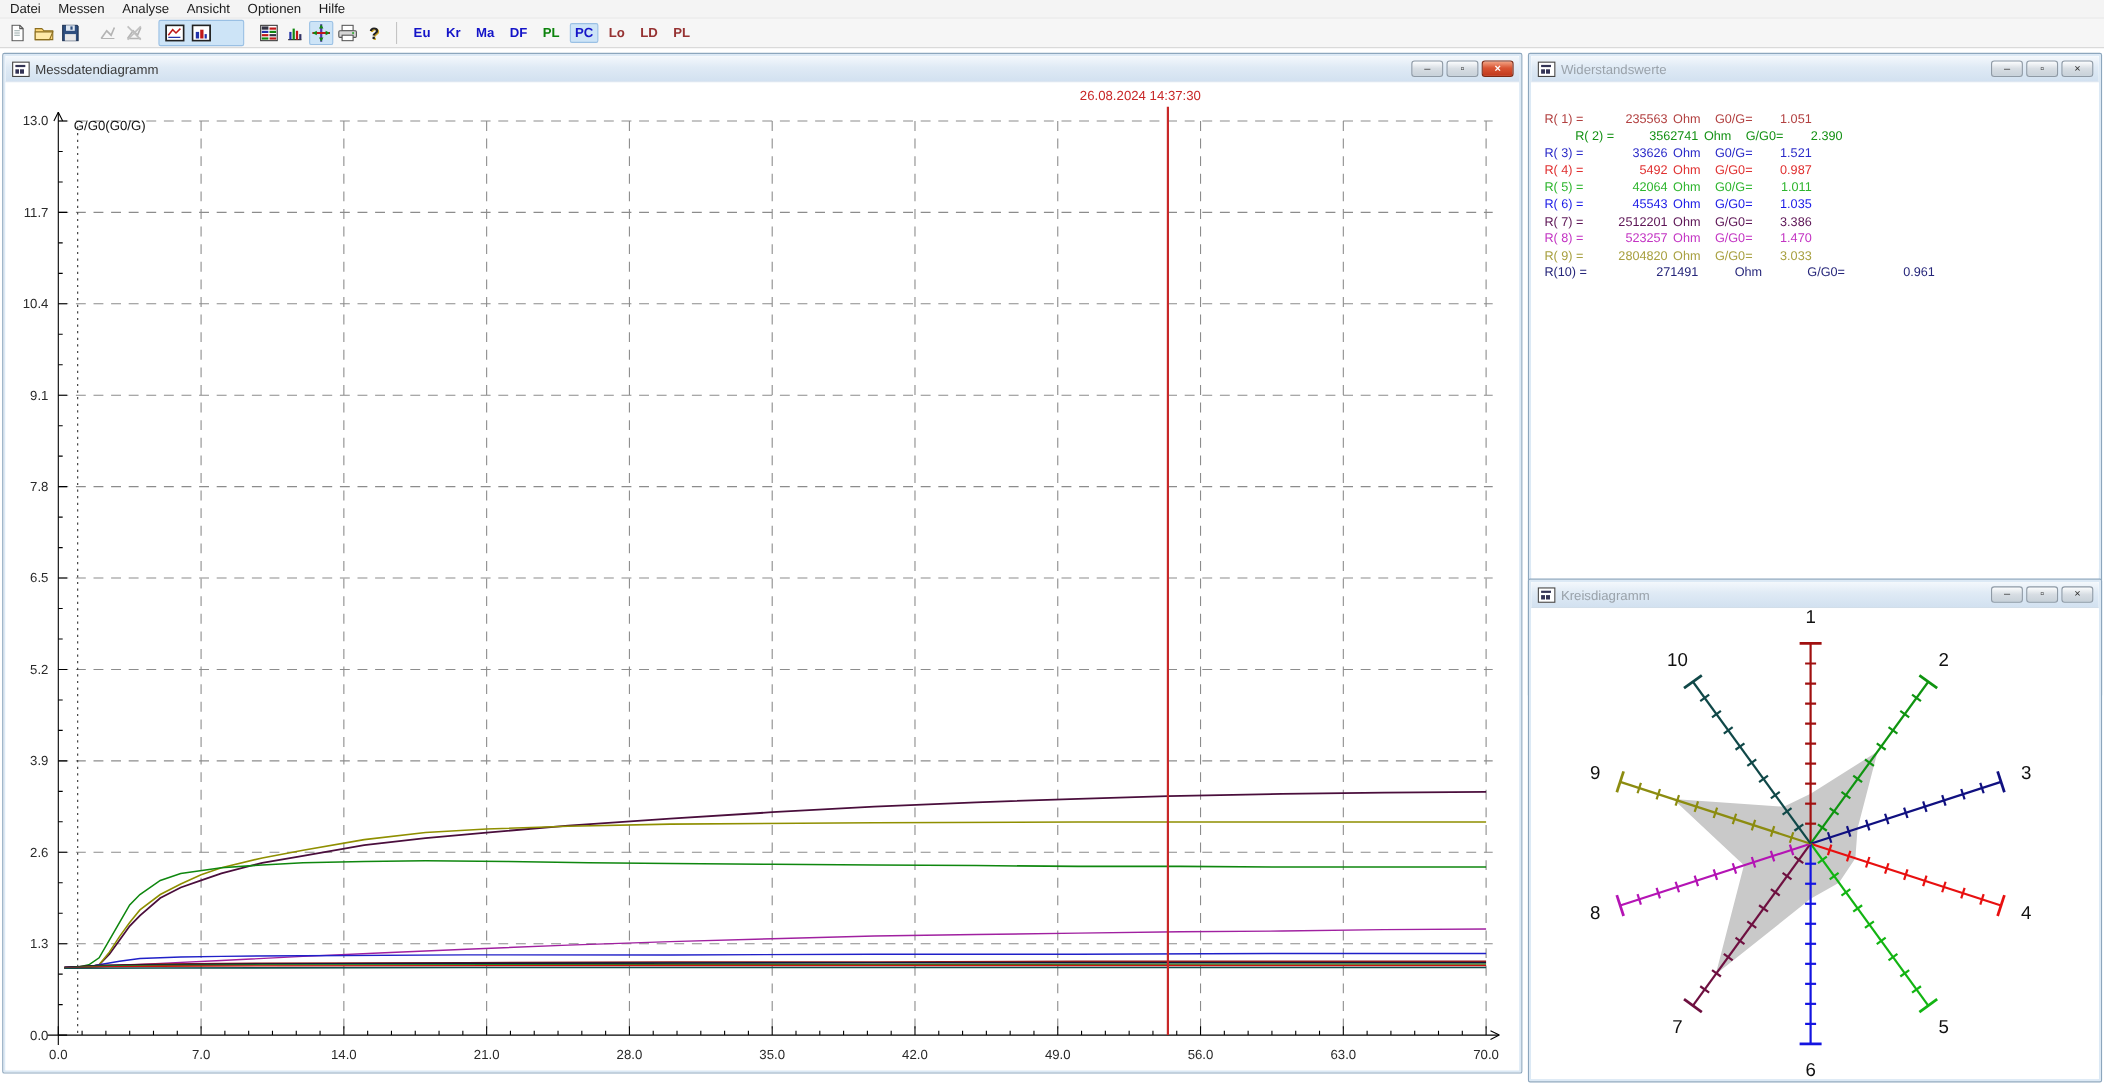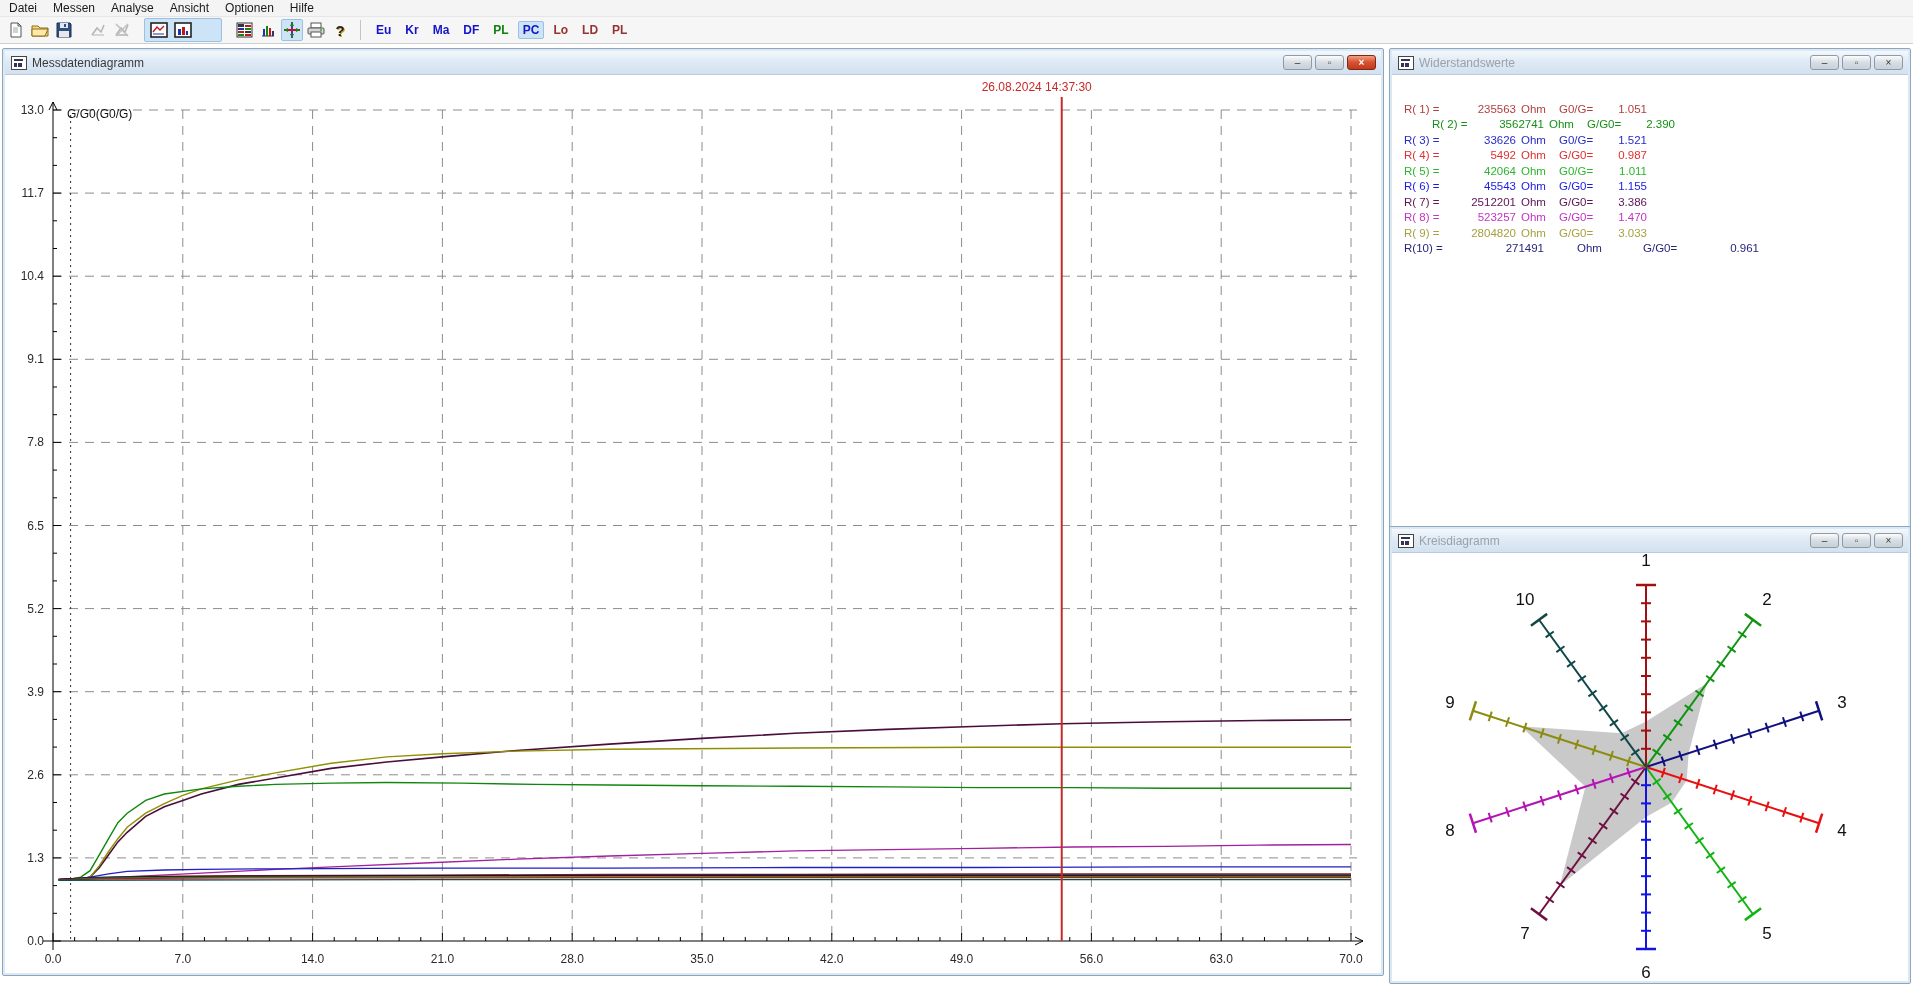--- a/index.html
+++ b/index.html
@@ -354,21 +354,21 @@
         <div class="wbtn">▫</div>
         <div class="wbtn">×</div>
       </div>
     </div>
     <div class="wcontent rrows" id="resistance-rows" style="height:443px;">
         <div class="rrow" style="color: rgb(178, 64, 64);"><span class="c-label">R( 1) =</span><span class="c-value">235563</span><span class="c-unit">Ohm</span><span class="c-rlabel">G0/G=</span><span class="c-ratio">1.051</span></div>
         <div class="rrow" style="color: rgb(20, 145, 20); padding-left: 28px;"><span class="c-label">R( 2) =</span><span class="c-value">3562741</span><span class="c-unit">Ohm</span><span class="c-rlabel">G/G0=</span><span class="c-ratio">2.390</span></div>
         <div class="rrow" style="color: rgb(42, 42, 200);"><span class="c-label">R( 3) =</span><span class="c-value">33626</span><span class="c-unit">Ohm</span><span class="c-rlabel">G0/G=</span><span class="c-ratio">1.521</span></div>
         <div class="rrow" style="color: rgb(224, 48, 48);"><span class="c-label">R( 4) =</span><span class="c-value">5492</span><span class="c-unit">Ohm</span><span class="c-rlabel">G/G0=</span><span class="c-ratio">0.987</span></div>
         <div class="rrow" style="color: rgb(45, 181, 45);"><span class="c-label">R( 5) =</span><span class="c-value">42064</span><span class="c-unit">Ohm</span><span class="c-rlabel">G0/G=</span><span class="c-ratio">1.011</span></div>
-        <div class="rrow" style="color: rgb(26, 26, 230);"><span class="c-label">R( 6) =</span><span class="c-value">45543</span><span class="c-unit">Ohm</span><span class="c-rlabel">G/G0=</span><span class="c-ratio">1.155</span></div>
+        <div class="rrow" style="color: rgb(26, 26, 230);"><span class="c-label">R( 6) =</span><span class="c-value">45543</span><span class="c-unit">Ohm</span><span class="c-rlabel">G/G0=</span><span class="c-ratio">1.035</span></div>
         <div class="rrow" style="color: rgb(92, 20, 85);"><span class="c-label">R( 7) =</span><span class="c-value">2512201</span><span class="c-unit">Ohm</span><span class="c-rlabel">G/G0=</span><span class="c-ratio">3.386</span></div>
         <div class="rrow" style="color: rgb(195, 52, 195);"><span class="c-label">R( 8) =</span><span class="c-value">523257</span><span class="c-unit">Ohm</span><span class="c-rlabel">G/G0=</span><span class="c-ratio">1.470</span></div>
         <div class="rrow" style="color: rgb(168, 160, 64);"><span class="c-label">R( 9) =</span><span class="c-value">2804820</span><span class="c-unit">Ohm</span><span class="c-rlabel">G/G0=</span><span class="c-ratio">3.033</span></div>
         <div class="rrow" style="color: rgb(38, 38, 122); gap: 28px;"><span class="c-label">R(10) =</span><span class="c-value">271491</span><span class="c-unit">Ohm</span><span class="c-rlabel">G/G0=</span><span class="c-ratio">0.961</span></div>
       </div>
   </div>
 
   <div class="win inactive" style="left:1389px; top:482px; width:522px; height:458px;">
     <div class="titlebar">
       <div class="wicon"></div>

